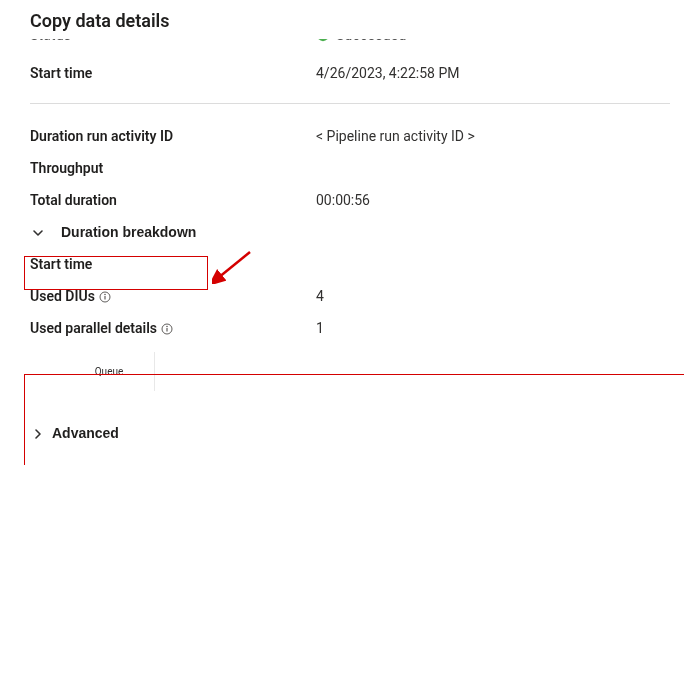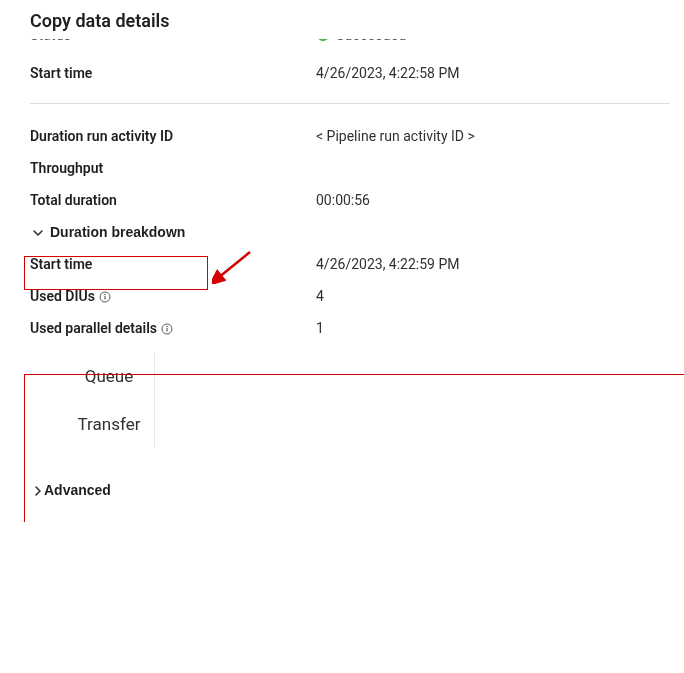--- a/index.html
+++ b/index.html
@@ -56,21 +56,21 @@
     display: inline-block;
   }
   .divider {
     border: none;
     border-top: 1px solid #dcdcdc;
     margin: 14px 0 16px 0;
   }
   .dd-toggle {
     display: inline-flex;
     align-items: center;
-    gap: 6px;
+    gap: 17px;
     font-weight: 700;
     font-size: 14px;
     color: #201f1e;
     background: none;
     border: none;
     padding: 4px 8px 4px 2px;
     cursor: pointer;
   }
   .chevron {
     width: 12px; height: 12px;
@@ -114,29 +114,30 @@
   .stage-list::before {
     content: "";
     position: absolute;
     left: 124px;
     top: 0;
     bottom: 0;
     width: 1px;
     background: #e8e8e8;
   }
   .stage-item {
-    font-size: 17px;
+    font-size: 10px;
     color: #323130;
     padding: 14px 0;
     width: 90px;
     text-align: center;
   }
   .adv-toggle {
     display: inline-flex;
     align-items: center;
+    gap: 8px;
     font-weight: 700;
     font-size: 14px;
     color: #201f1e;
     background: none;
     border: none;
     padding: 4px 2px;
     margin-top: 30px;
     cursor: pointer;
   }
   
@@ -205,21 +206,20 @@
             <path d="M2 4 L6 8 L10 4" stroke="#323130" stroke-width="1.6" fill="none" stroke-linecap="round" stroke-linejoin="round"></path>
           </svg>
       </span>
       <span>Duration breakdown</span>
     </button>
   </div>
 
   
   <div class="row">
     <div class="label-col bold">Start time</div>
-    <div class="value-col">4/26/2023, 4:22:59 PM</div>
   </div>
 
   
   <div class="row">
     <div class="label-col bold">
       <span>Used DIUs</span>
       <span class="info-icon">
         <svg viewBox="0 0 12 12" width="12" height="12">
             <circle cx="6" cy="6" r="5" stroke="#605e5c" stroke-width="1" fill="none"></circle>
             <circle cx="6" cy="3.5" r="0.8" fill="#605e5c"></circle>
@@ -241,21 +241,20 @@
             <rect x="5.4" y="5" width="1.2" height="3.5" fill="#605e5c"></rect>
           </svg>
       </span>
     </div>
     <div class="value-col">1</div>
   </div>
 
   
   <div class="stage-list">
     <div class="stage-item">Queue</div>
-    <div class="stage-item">Transfer</div>
   </div>
 
   
   <button class="adv-toggle">
     <span class="chevron">
       <svg viewBox="0 0 12 12" width="12" height="12">
           <path d="M4 2 L8 6 L4 10" stroke="#323130" stroke-width="1.6" fill="none" stroke-linecap="round" stroke-linejoin="round"></path>
         </svg>
     </span>
     <span>Advanced</span>

